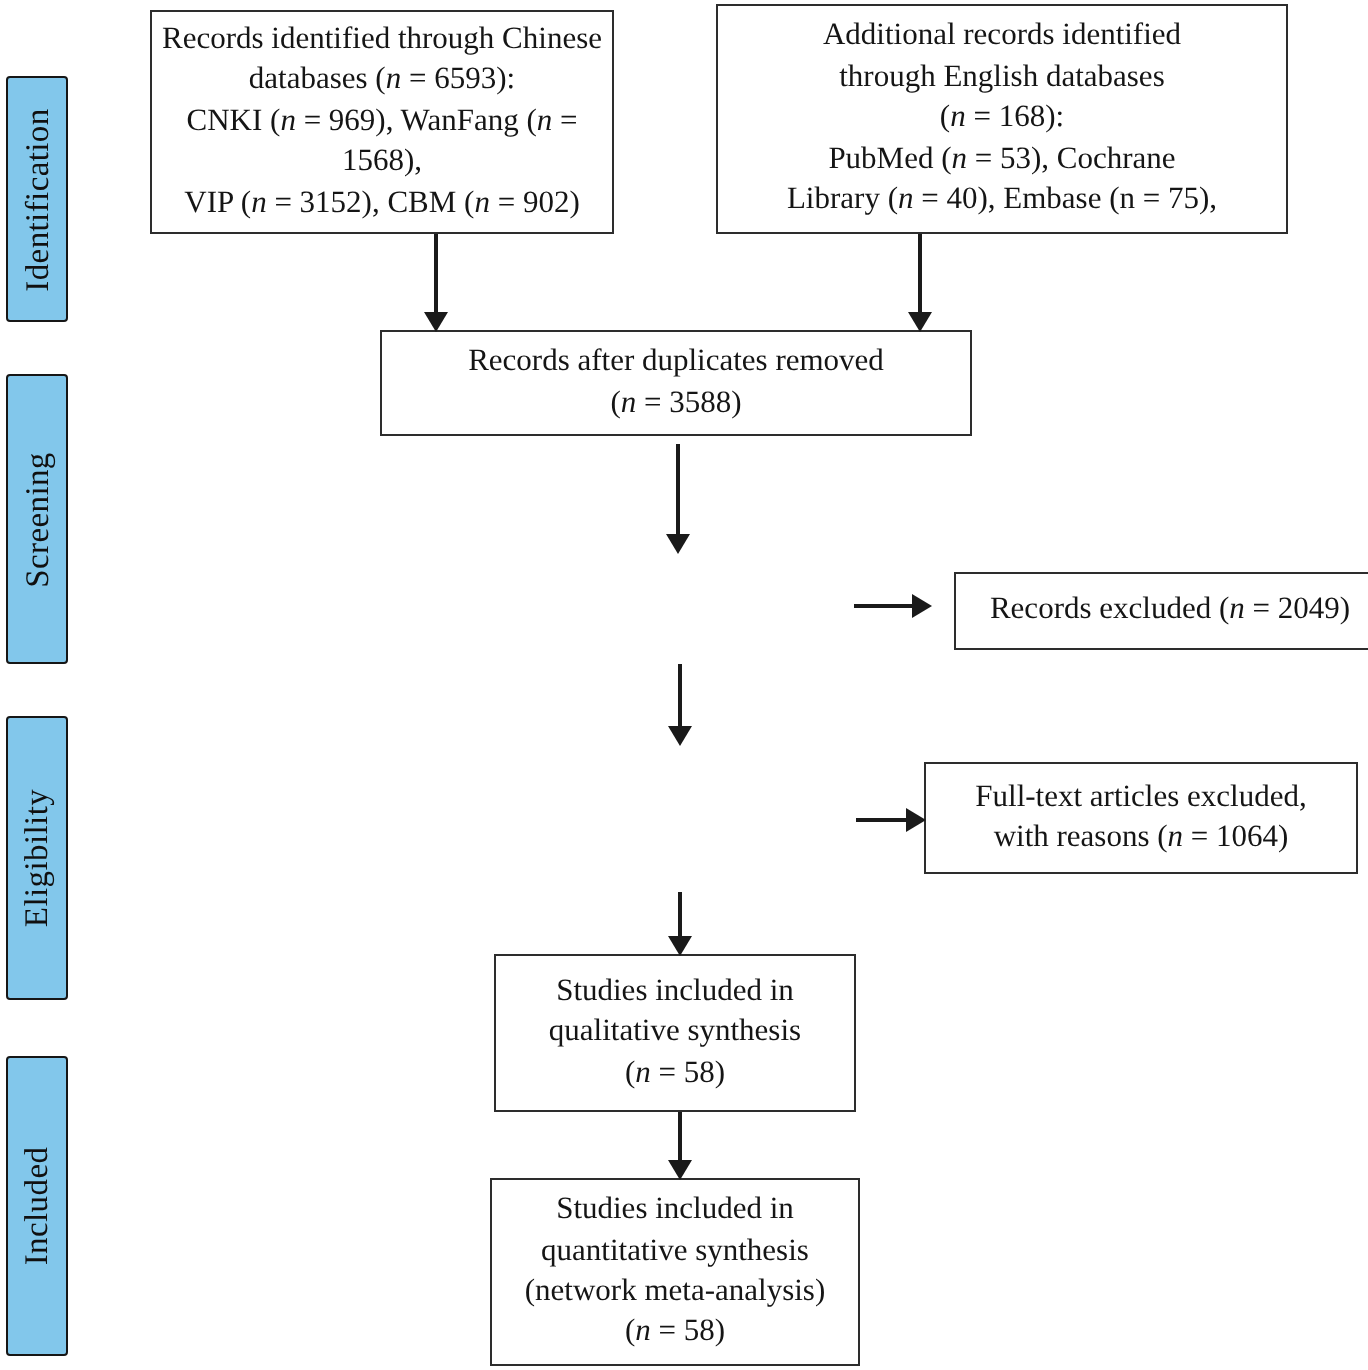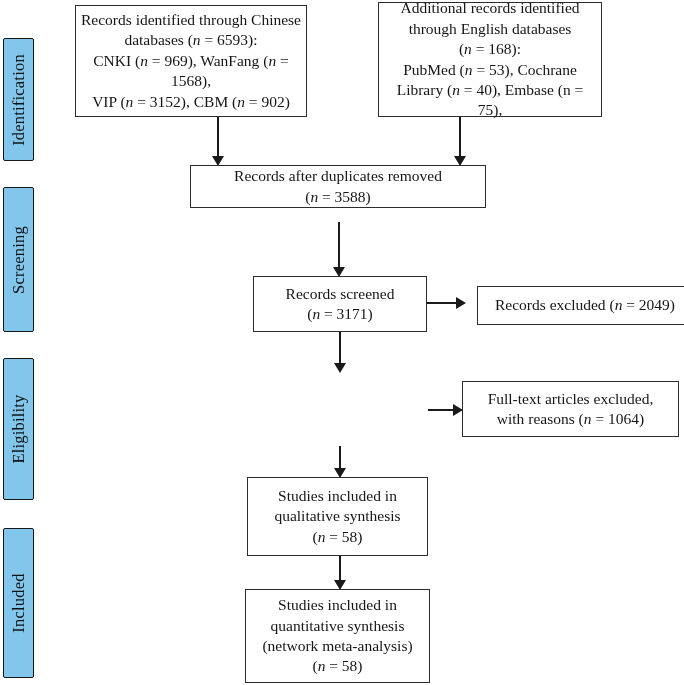--- a/index.html
+++ b/index.html
@@ -25,22 +25,22 @@
     text-align: center;
   }
   .box-text {
     white-space: pre-line;
     font-size: 15.5px;
     line-height: 1.32;
     padding: 2px 4px;
   }
 
   #box-chinese      { left: 75px;  top: 5px;   width: 232px; height: 112px; }
-  #box-english      { left: 378px; top: 2px;   width: 224px; height: 115px; }
-  #box-duplicates   { left: 190px; top: 165px; width: 296px; height: 43px; }
+  #box-english      { left: 358px; top: 2px;   width: 286px; height: 115px; }
+  #box-duplicates   { left: 190px; top: 165px; width: 296px; height: 53px; }
   #box-screened     { left: 253px; top: 276px; width: 174px; height: 56px; }
   #box-excluded     { left: 465px; top: 286px; width: 216px; height: 39px; margin-left: 12px; }
   #box-fulltext     { left: 248px; top: 372px; width: 180px; height: 74px; }
   #box-ft-excluded  { left: 462px; top: 381px; width: 217px; height: 56px; align-items: center; }
   #box-qualitative  { left: 247px; top: 477px; width: 181px; height: 79px; }
   #box-quantitative { left: 245px; top: 589px; width: 185px; height: 94px; }
 
   
   .stage {
     position: absolute;
@@ -134,24 +134,20 @@
     <div class="box-text">Additional records identified
 through English databases
 (<i>n</i> = 168):
 PubMed (<i>n</i> = 53), Cochrane
 Library (<i>n</i> = 40), Embase (n = 75),</div>
   </div>
   <div class="box" id="box-duplicates">
     <div class="box-text">Records after duplicates removed
 (<i>n</i> = 3588)</div>
   </div>
-  <div class="box" id="box-screened">
-    <div class="box-text">Records screened
-(<i>n</i> = 3171)</div>
-  </div>
   <div class="box" id="box-excluded">
     <div class="box-text">Records excluded (<i>n</i> = 2049)</div>
   </div>
   <div class="box" id="box-ft-excluded">
     <div class="box-text">Full-text articles excluded,
 with reasons (<i>n</i> = 1064)</div>
   </div>
   <div class="box" id="box-qualitative">
     <div class="box-text">Studies included in
 qualitative synthesis

